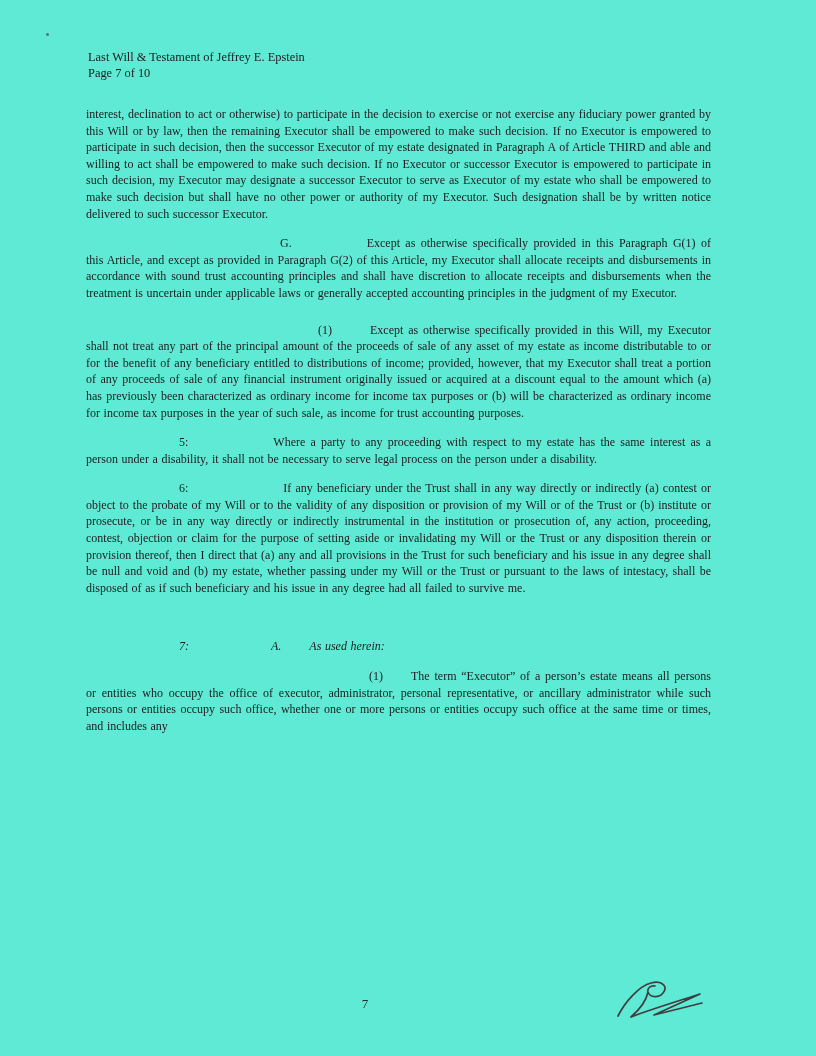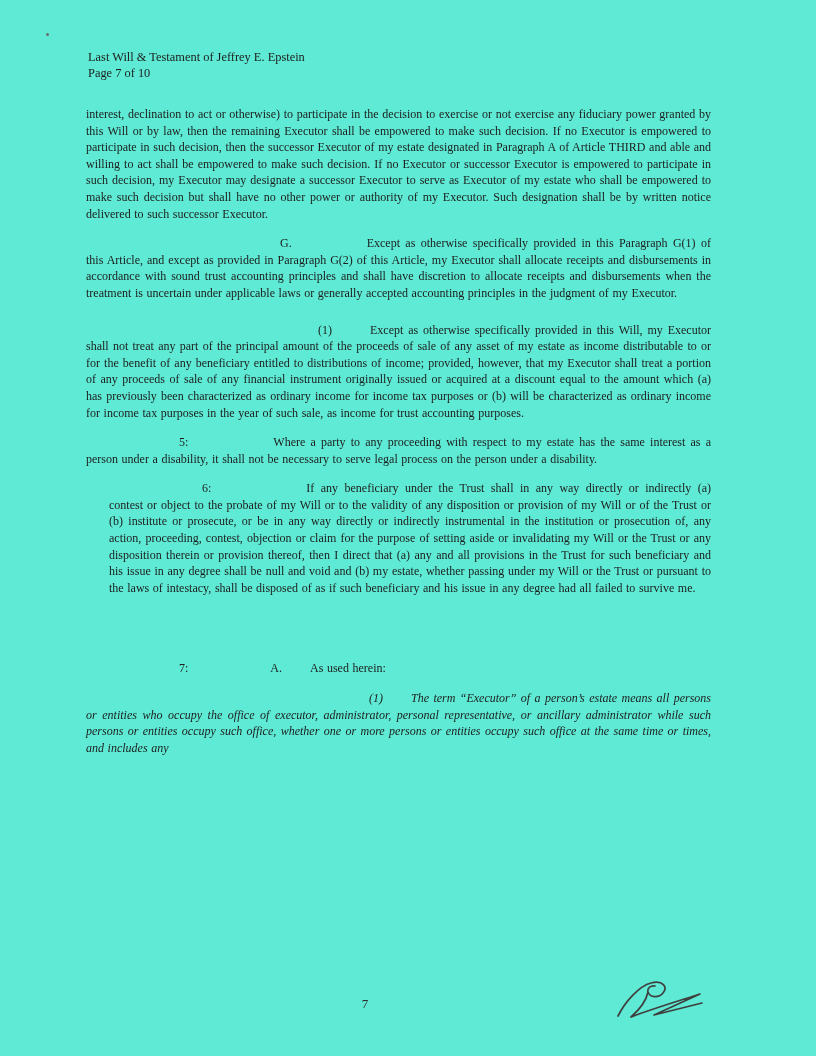--- a/index.html
+++ b/index.html
@@ -37,23 +37,23 @@
     font-size: 12px;
     line-height: 16.6px;
     text-align: justify;
     word-spacing: 0.6px;
   }
   .para { margin: 0 0 13px 0; }
   .tab { display: inline-block; height: 1px; }
   .pG   { text-indent: 194px; }
   .p1a  { text-indent: 232px; margin-top: 20px; }
   .p5   { text-indent: 93px;  }
-  .p6   { text-indent: 93px; margin-left: 23px;  }
-  .p7   { text-indent: 93px;  margin-top: 64px; }
-  .p1b  { text-indent: 283px; margin-top: 0; font-style: italic; }
+  .p6   { text-indent: 93px;  }
+  .p7   { text-indent: 93px;  margin-top: 42px; font-style: italic; }
+  .p1b  { text-indent: 283px; margin-top: 0; }
   .tab-g  { width: 75px; }
   .tab-1a { width: 38px; }
   .tab-5  { width: 85px; }
   .tab-6  { width: 95px; }
   .tab-7a { width: 82px; }
   .tab-7b { width: 28px; }
   .tab-1b { width: 28px; }
   .footer-page {
     position: absolute;
     left: 0;

